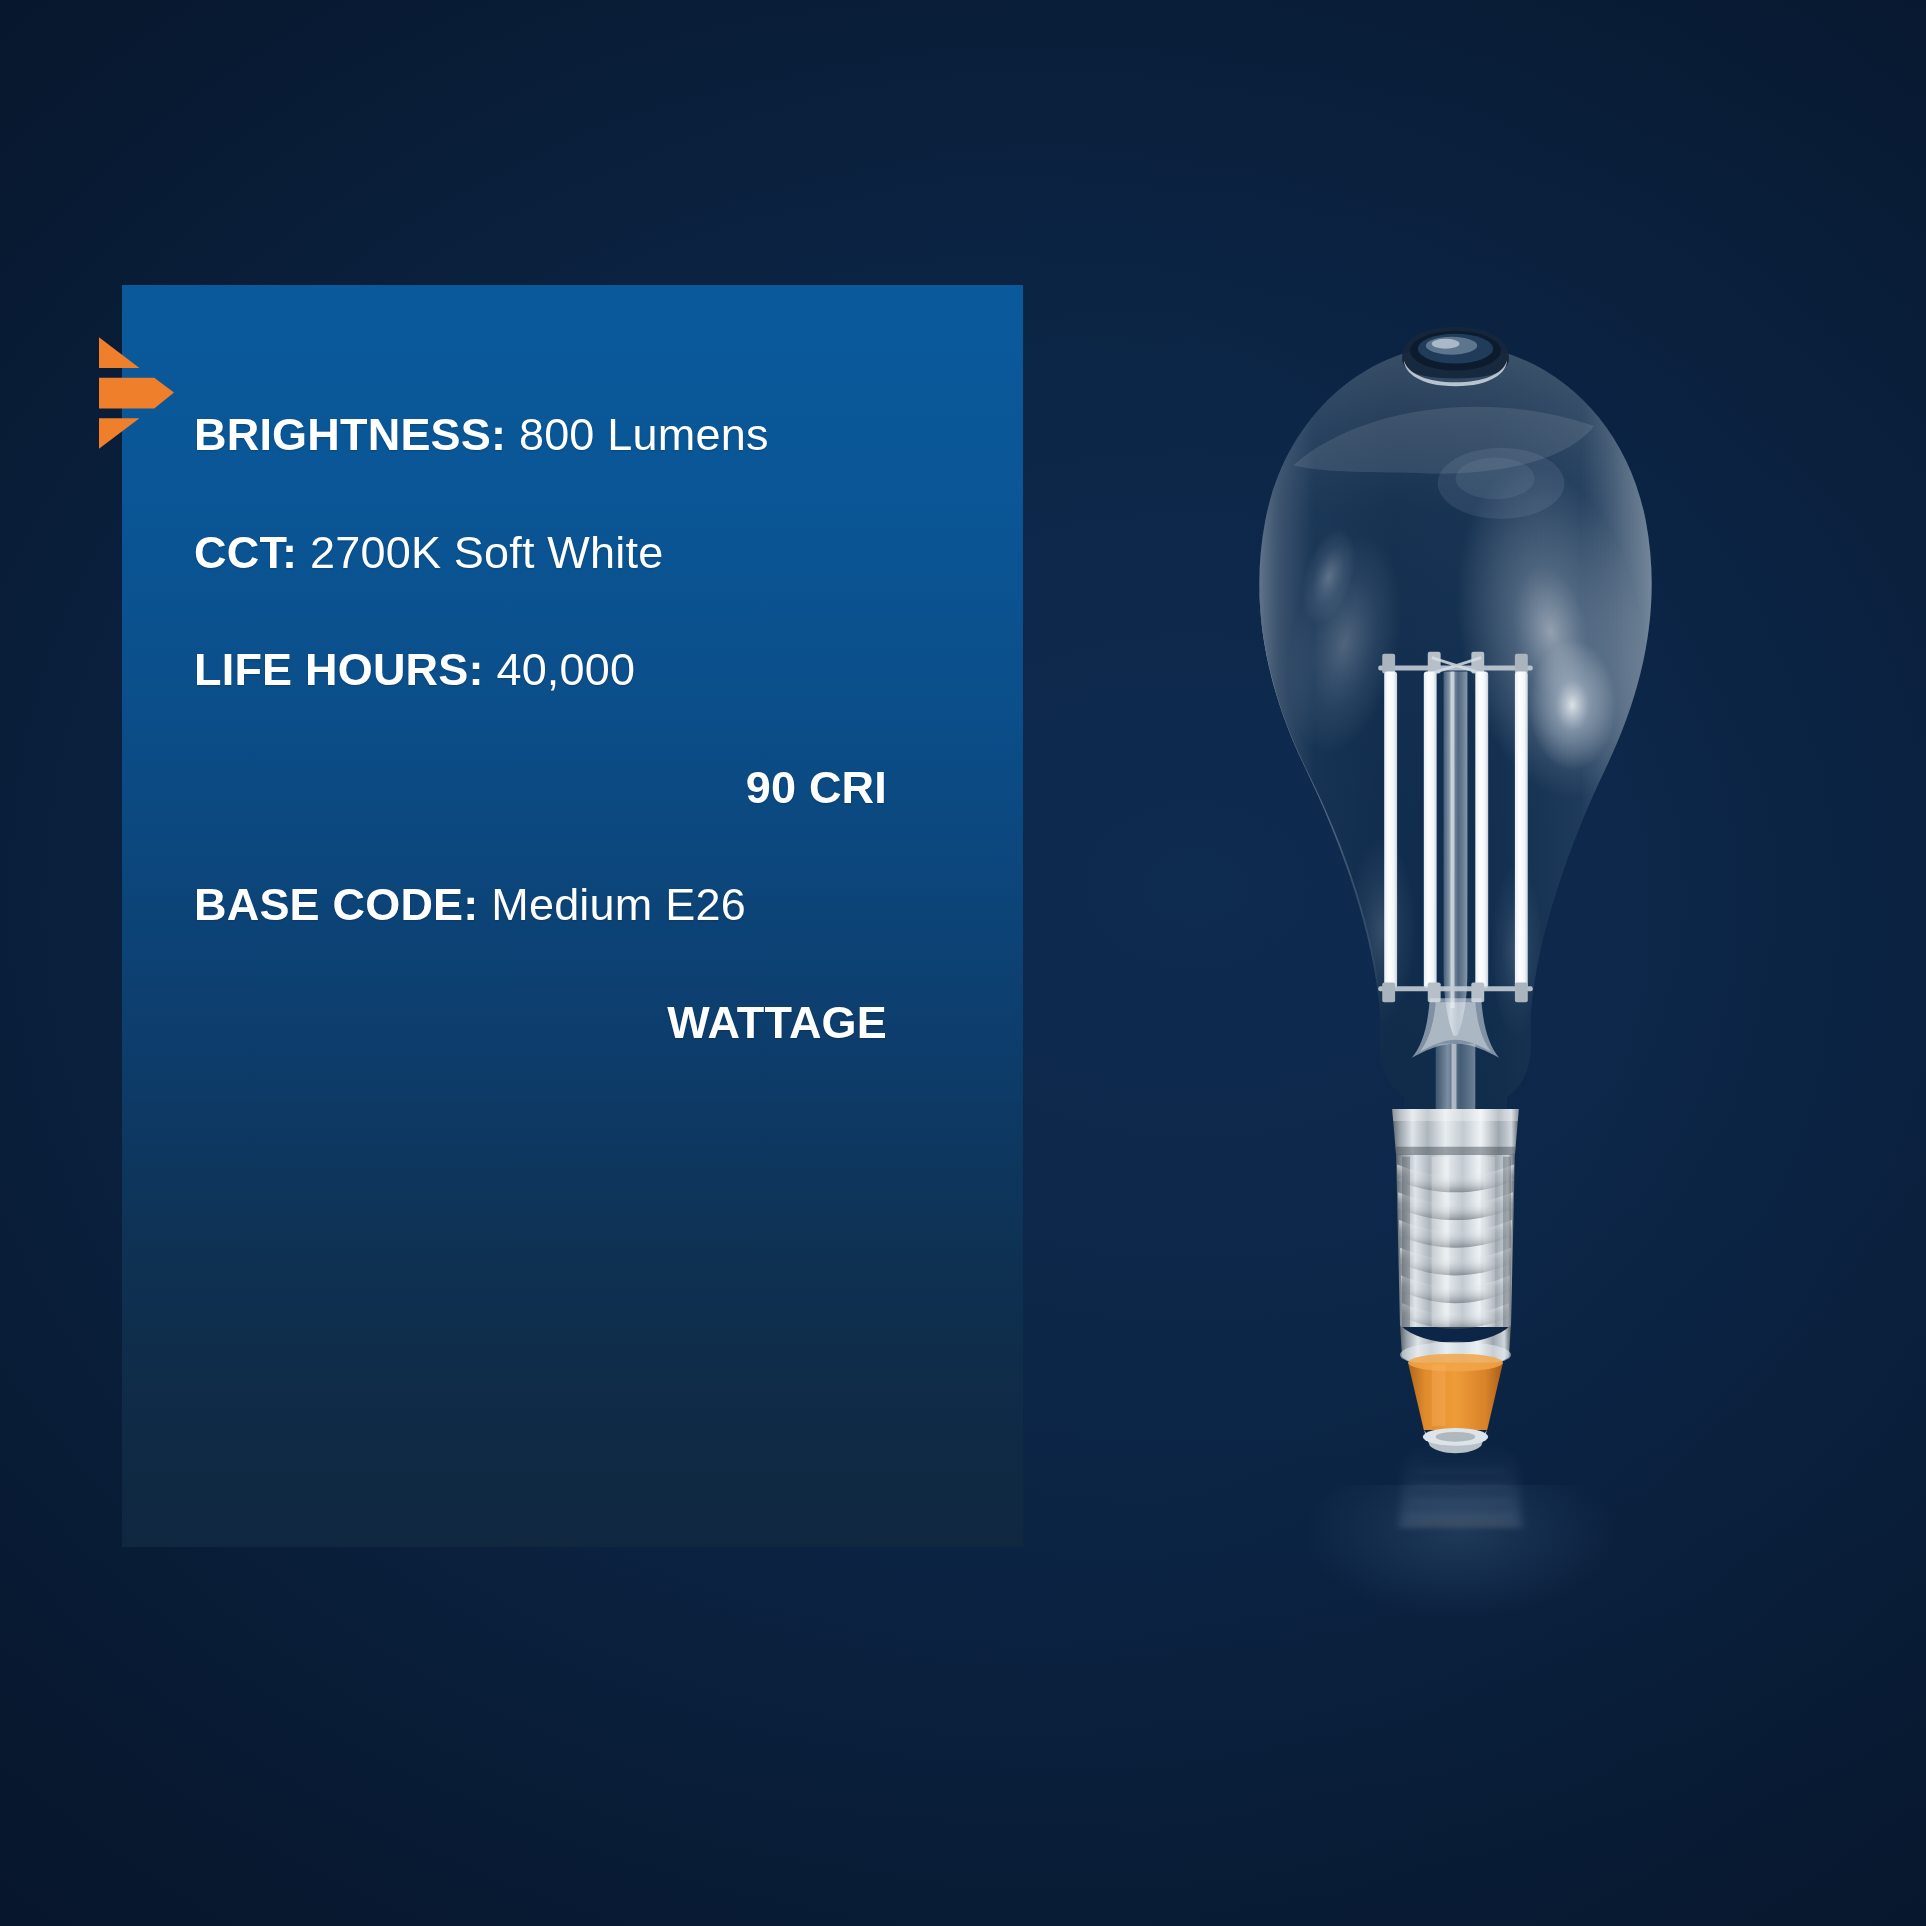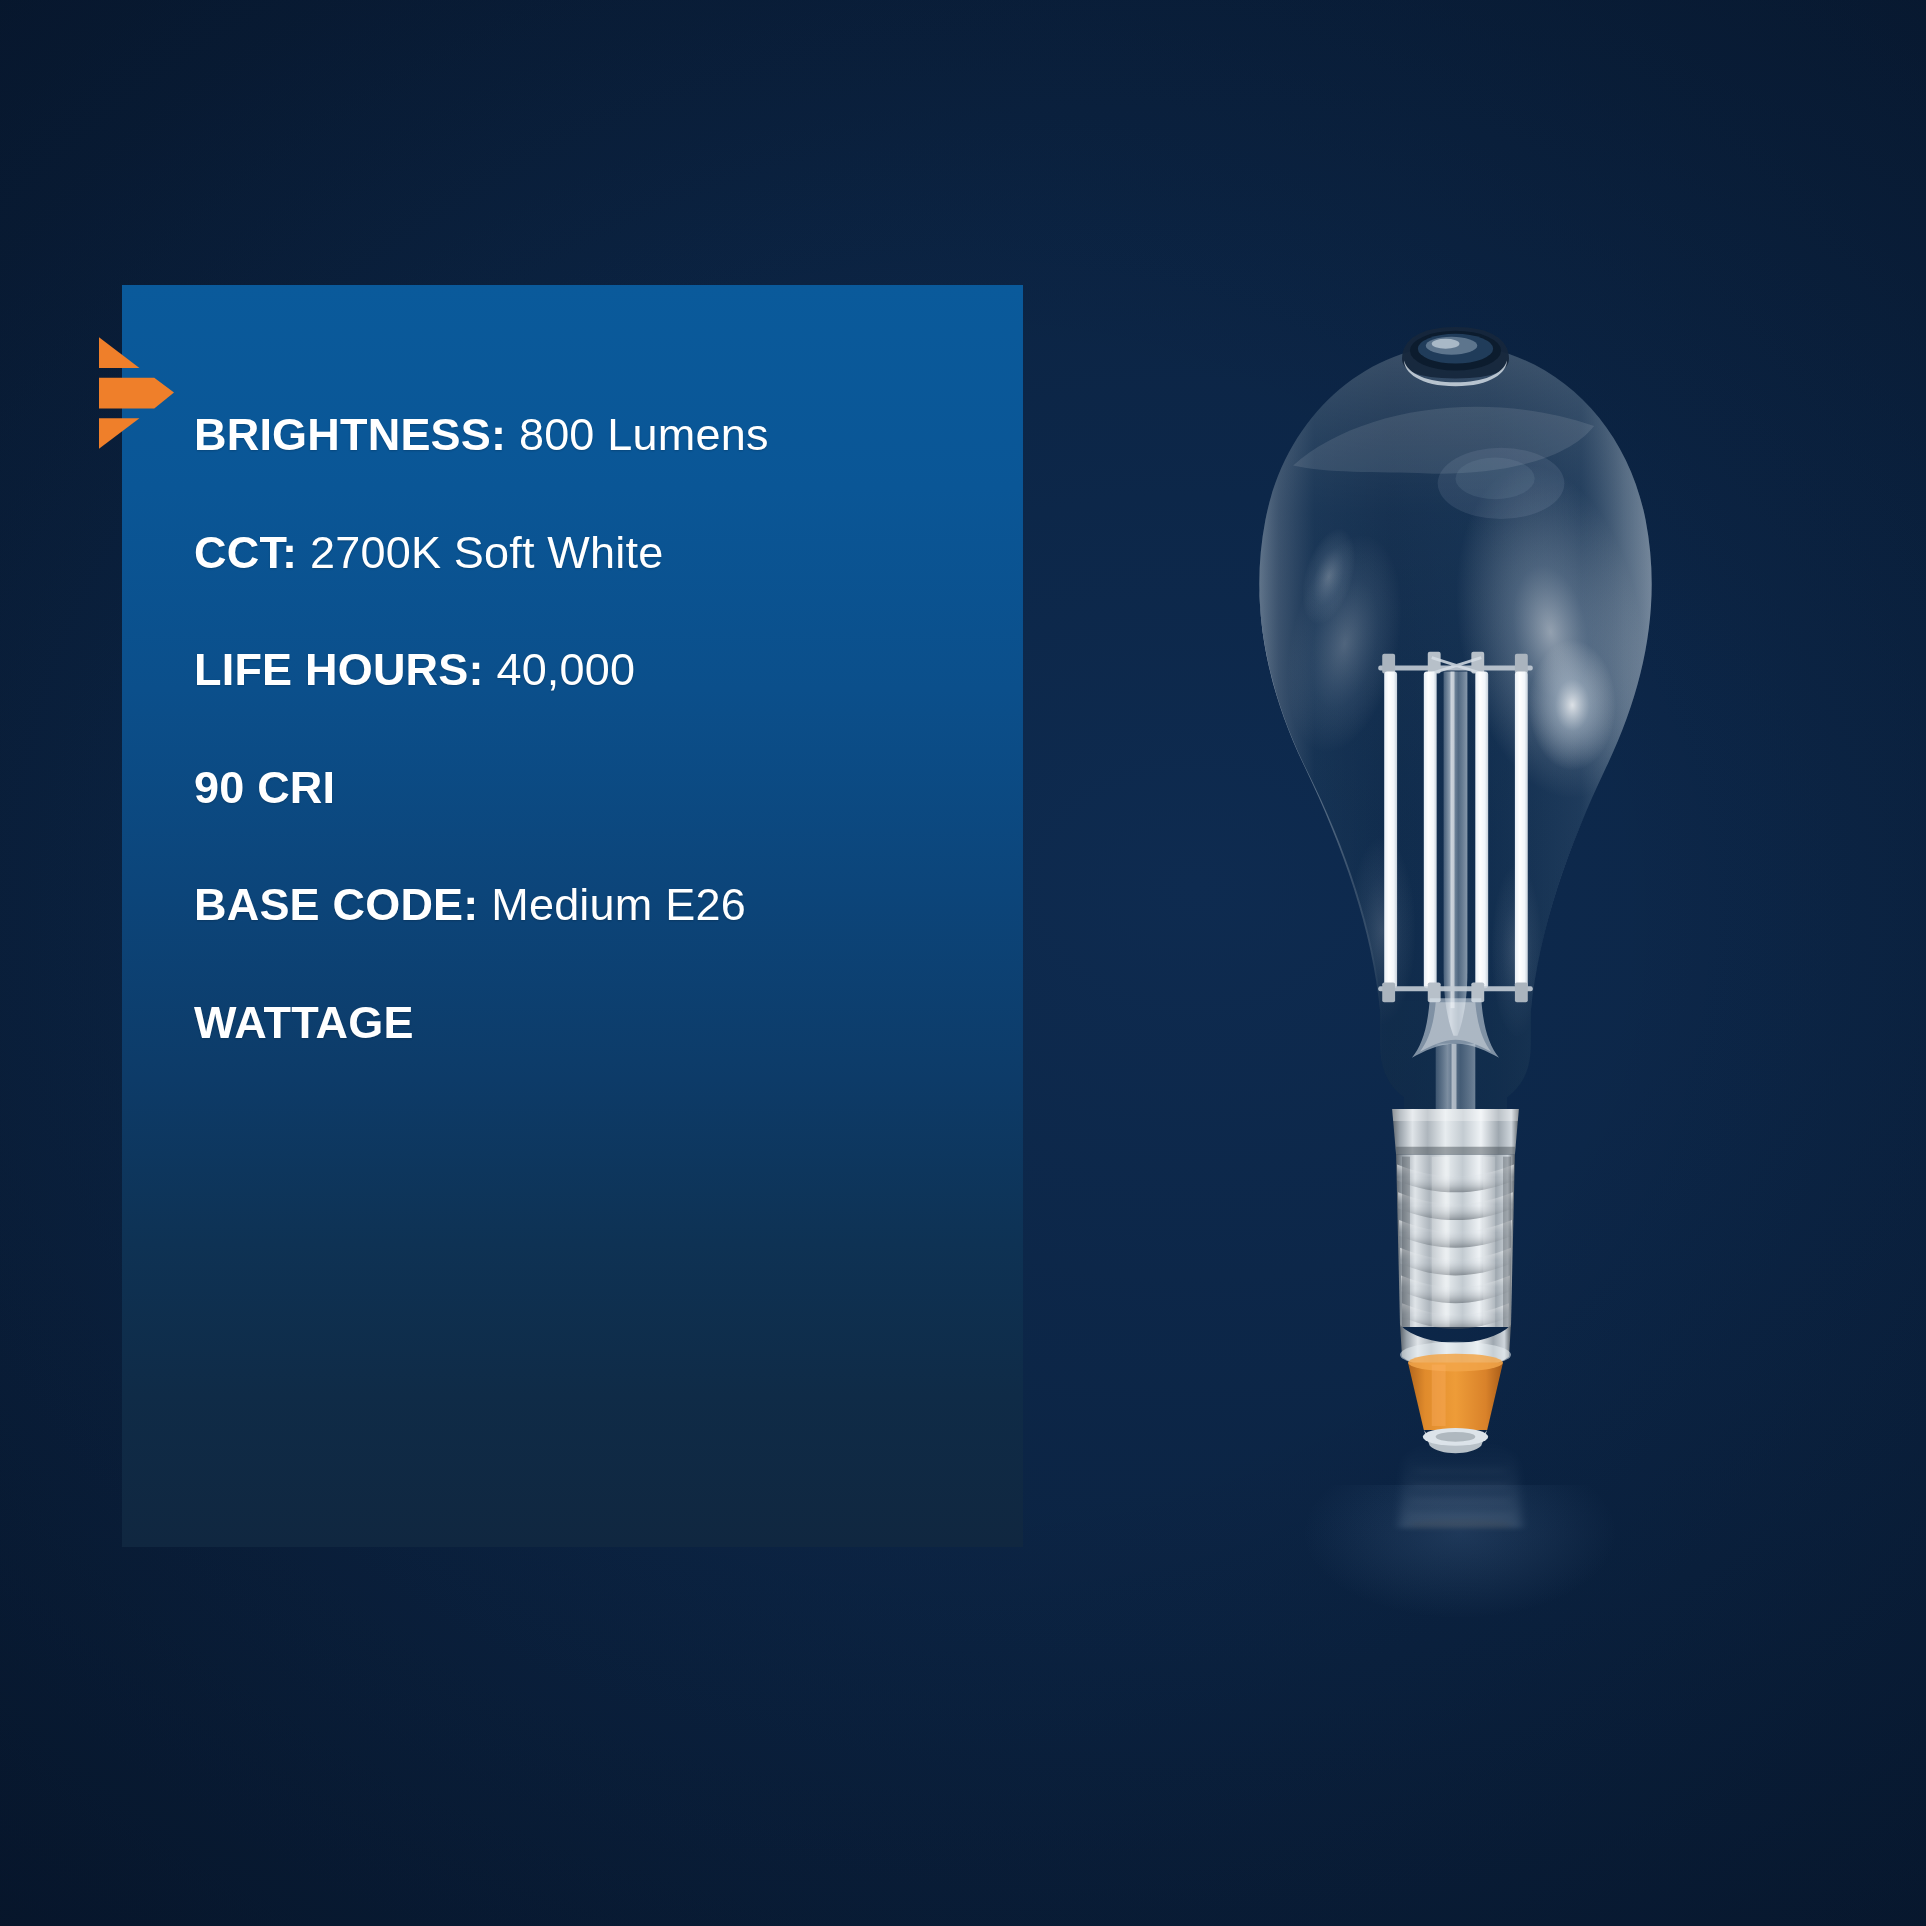--- a/index.html
+++ b/index.html
@@ -61,20 +61,21 @@
     margin: 0 0 59px 0;
     font-weight: 400;
     max-width: 693px;
     text-shadow: 0 1px 2px rgba(0,0,0,0.18);
   }
   .spec-item .k {
     font-weight: 700;
   }
   .spec-item.solo {
     font-weight: 700;
+    text-align: right;
   }
   
   .arrow-marker {
     position: absolute;
     left: 99px;
     top: 337px;
     width: 75px;
     height: 129px;
   }
   .arrow-marker svg { display: block; }

